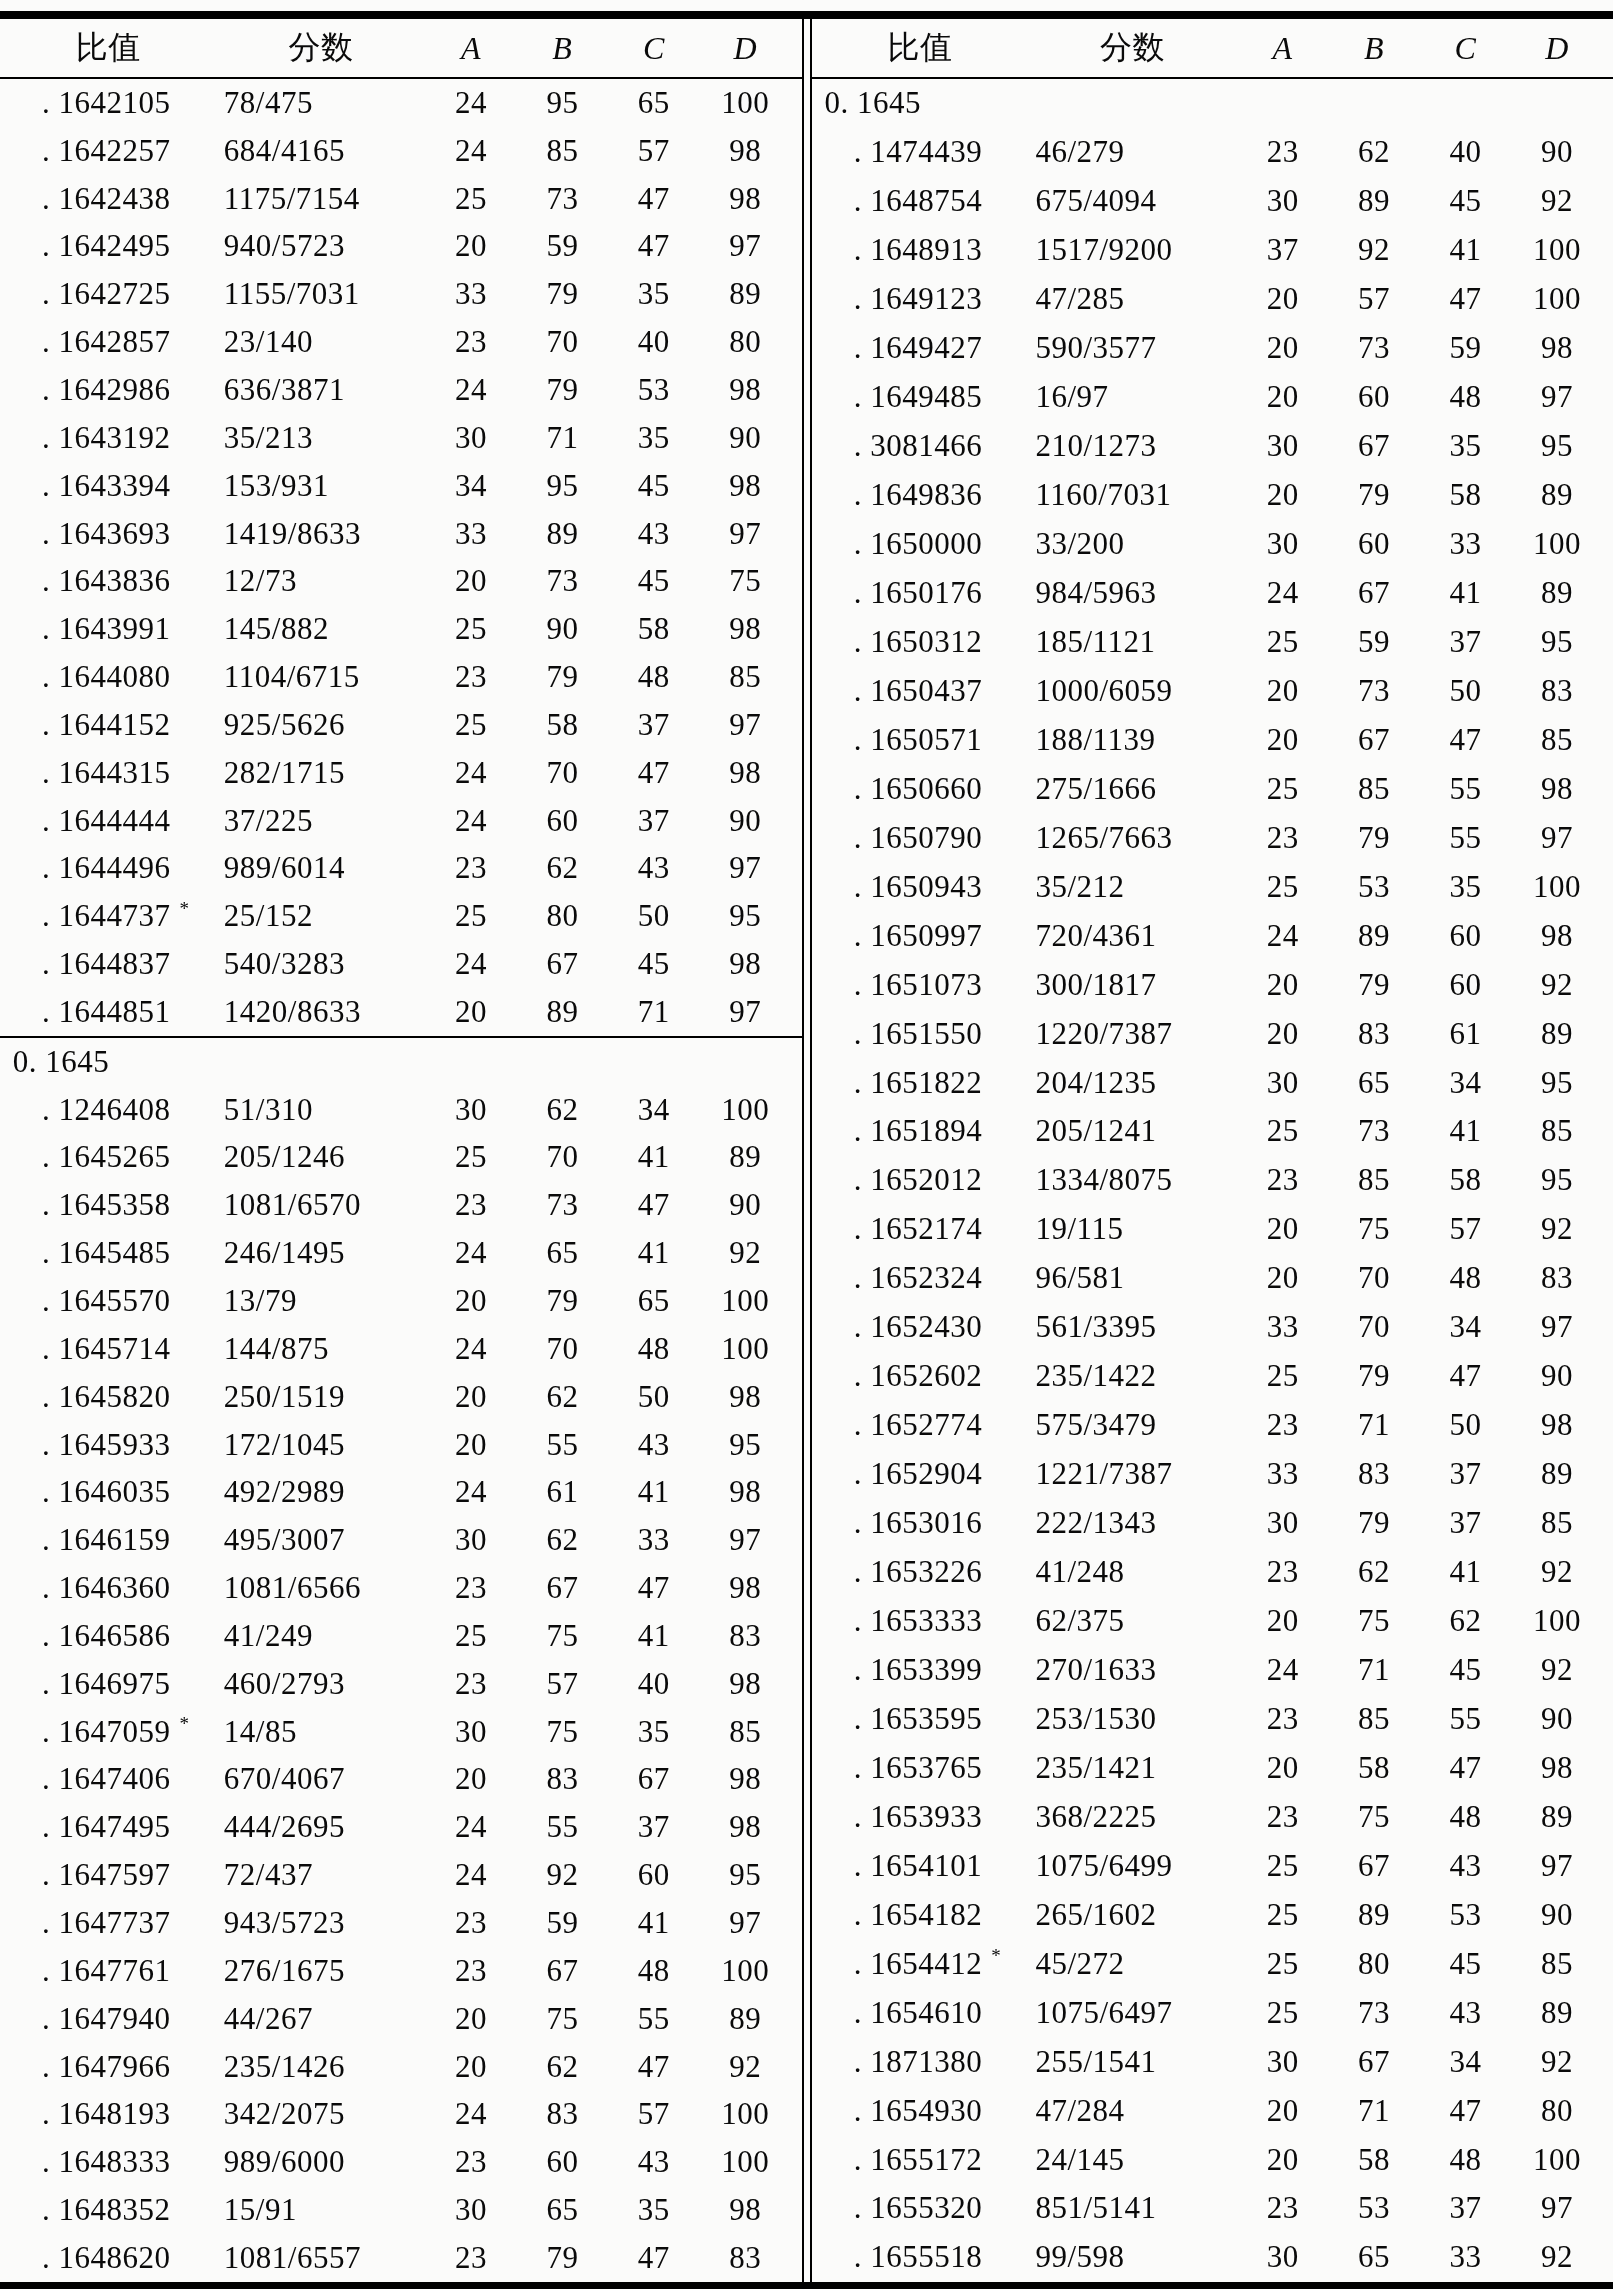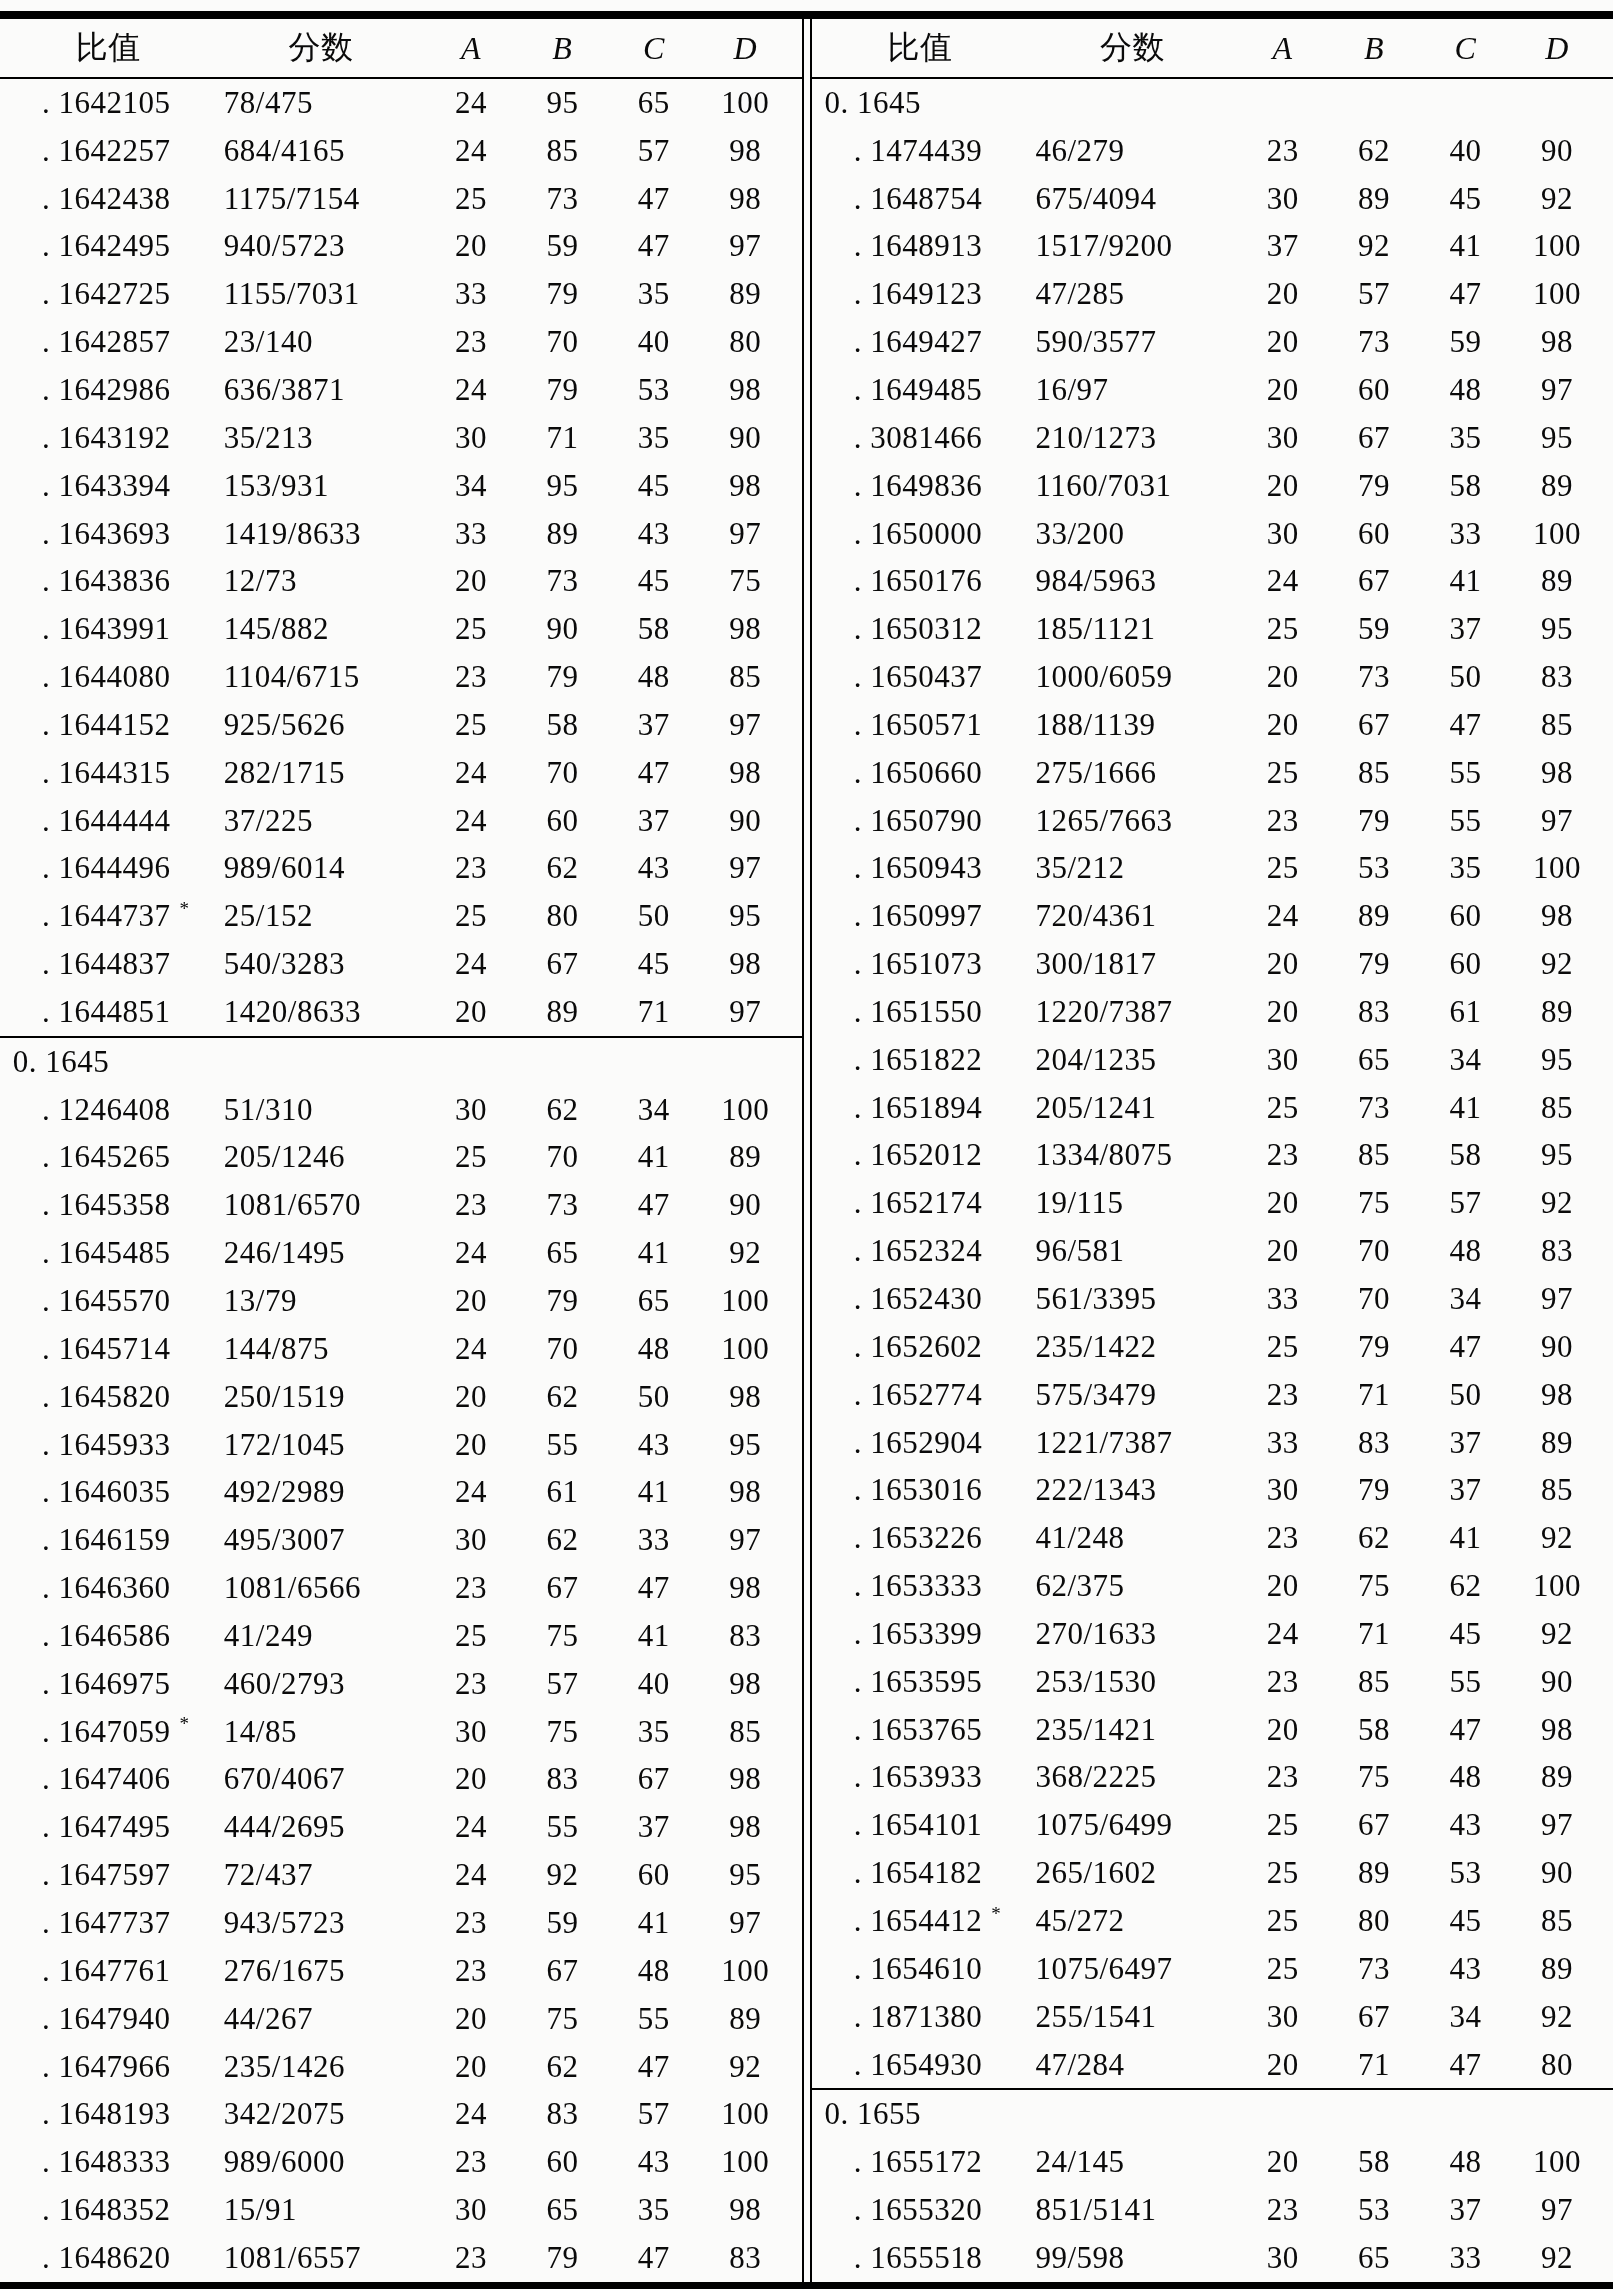--- a/index.html
+++ b/index.html
@@ -780,28 +780,20 @@
     <div class="cell cell-num">92</div>
   </div>
         <div class="row">
     <div class="cell cell-ratio">. 1654930</div>
     <div class="cell cell-fraction">47/284</div>
     <div class="cell cell-num">20</div>
     <div class="cell cell-num">71</div>
     <div class="cell cell-num">47</div>
     <div class="cell cell-num">80</div>
   </div>
-        <div class="row section-row">
-    <div class="cell cell-ratio">0. 1655</div>
-    <div class="cell cell-fraction"></div>
-    <div class="cell cell-num"></div>
-    <div class="cell cell-num"></div>
-    <div class="cell cell-num"></div>
-    <div class="cell cell-num"></div>
-  </div>
         <div class="row">
     <div class="cell cell-ratio">. 1655172</div>
     <div class="cell cell-fraction">24/145</div>
     <div class="cell cell-num">20</div>
     <div class="cell cell-num">58</div>
     <div class="cell cell-num">48</div>
     <div class="cell cell-num">100</div>
   </div>
         <div class="row">
     <div class="cell cell-ratio">. 1655320</div>

